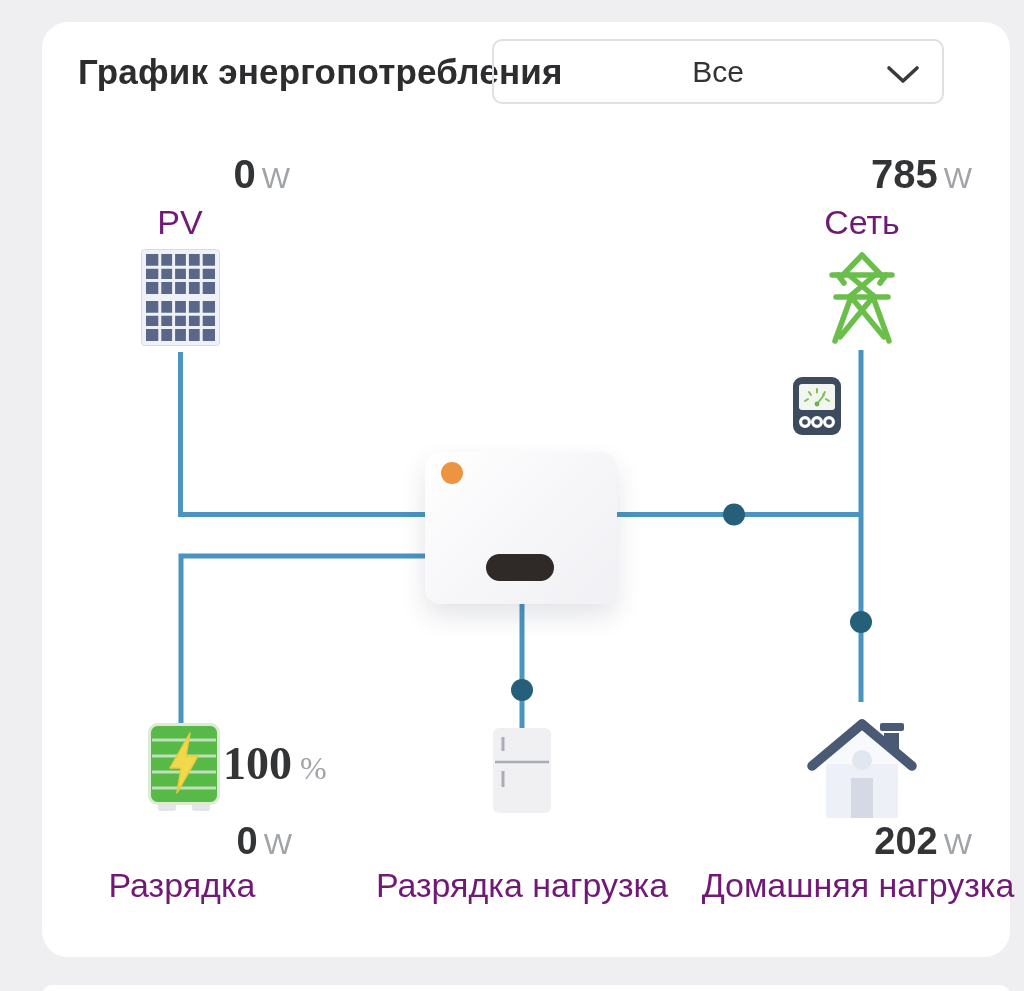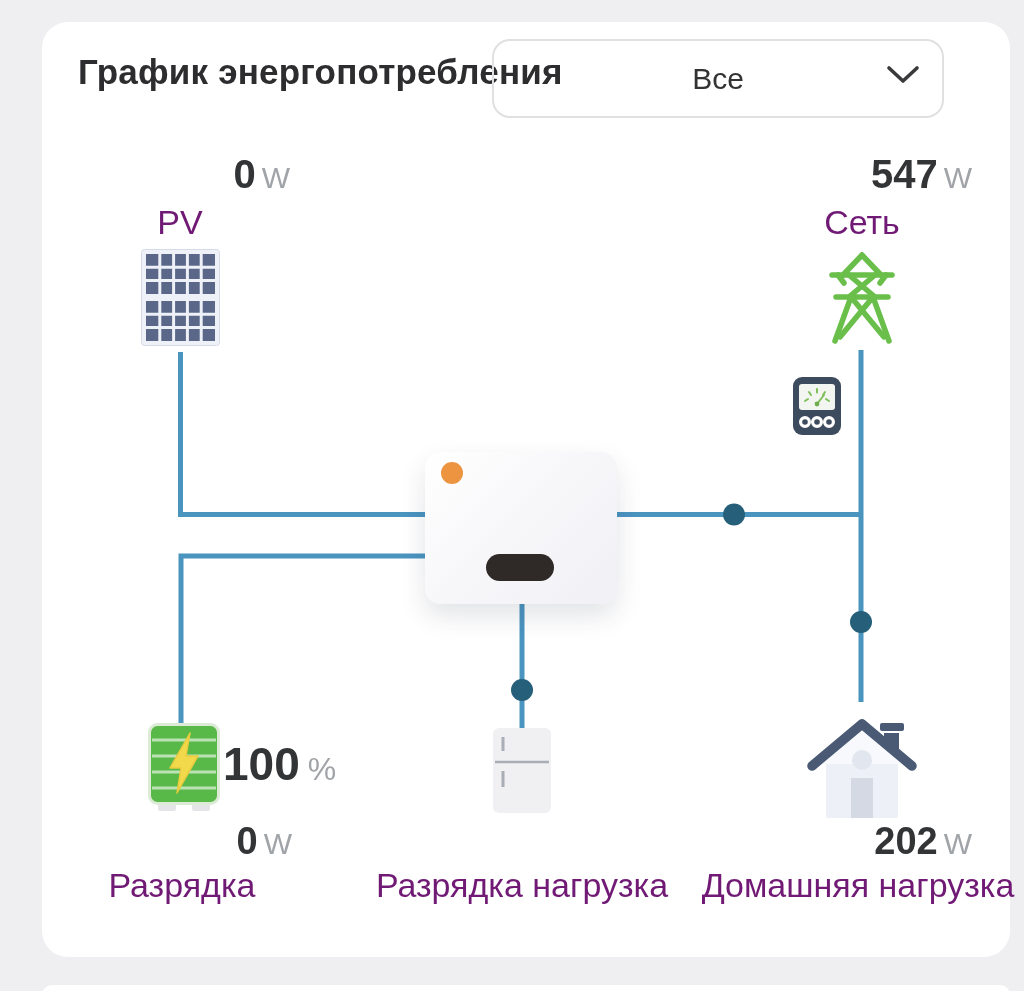--- a/index.html
+++ b/index.html
@@ -17,22 +17,22 @@
   .next-card{
     position:absolute;left:28px;top:985px;width:968px;height:10px;
     background:#ffffff;border-radius:26px 26px 0 0;
   }
   .title{
     position:absolute;left:64px;top:52px;
     font-size:35px;font-weight:700;color:#2d2d2f;letter-spacing:.2px;
     white-space:nowrap;
   }
   .dropdown{
-    position:absolute;left:478px;top:39px;width:452px;height:79px;
-    border:2px solid #e0e0e2;border-radius:18px;background:transparent;
+    position:absolute;left:478px;top:39px;width:452px;height:65px;
+    border:2px solid #e0e0e2;border-radius:10px;background:transparent;
     display:flex;align-items:center;justify-content:center;
     cursor:pointer;box-sizing:border-box;
   }
   .dropdown-value{font-size:30px;color:#333;}
   .dropdown-chevron{position:absolute;right:22px;top:24px;}
   .diagram-svg{position:absolute;left:0;top:0;pointer-events:none;}
   .node-value{
     position:absolute;width:220px;text-align:right;
     font-size:40px;font-weight:700;color:#333436;white-space:nowrap;
   }
@@ -52,21 +52,21 @@
   .inverter-led{
     position:absolute;left:16px;top:10px;width:22px;height:22px;
     border-radius:50%;background:#ec9440;
   }
   .inverter-pill{
     position:absolute;left:61px;top:102px;width:68px;height:27px;
     border-radius:14px;background:#2f2a27;
   }
   .soc{
     position:absolute;left:209px;top:737px;
-    font-size:46px;font-weight:700;color:#333436;white-space:nowrap;
+    font-size:46px;font-weight:700;color:#333436;white-space:nowrap;font-family:Liberation Serif, serif;
   }
   .soc .unit{font-size:32px;font-weight:400;color:#a0a3a7;margin-left:8px;}
 </style>
 </head>
 <body>
 
 <div class="stage">
 
   <div class="card"></div>
   <div class="next-card"></div>
@@ -113,21 +113,21 @@
       <line x1="18.8" y1="52" x2="18.8" y2="92"></line>
         <line x1="32.6" y1="52" x2="32.6" y2="92"></line>
       <line x1="46.4" y1="52" x2="46.4" y2="92"></line>
         <line x1="60.2" y1="52" x2="60.2" y2="92"></line>
       <line x1="5" y1="65.3" x2="74" y2="65.3"></line>
         <line x1="5" y1="78.6" x2="74" y2="78.6"></line>
     </g>
   </svg>
 
   <div class="node-value" style="left:738px;top:152px;">
-    <span>547</span><span class="unit">W</span>
+    <span>785</span><span class="unit">W</span>
   </div>
   <div class="node-label" style="left:688px;top:203px;">Сеть</div>
   <svg class="icon" style="left:809px;top:250px;" width="78" height="96" viewBox="0 0 78 96">
     <g fill="none" stroke="#6abf4b" stroke-width="5.5" stroke-linecap="round" stroke-linejoin="round">
       <path d="M39 5 L20 25 M39 5 L58 25"></path>
       <path d="M9 25 H69"></path>
       <path d="M15 25 L21 33 M63 25 L57 33"></path>
       <path d="M26 25 L52 47 M52 25 L26 47"></path>
       <path d="M13 47 H65"></path>
       <path d="M28 47 L12 91 M50 47 L66 91"></path>

